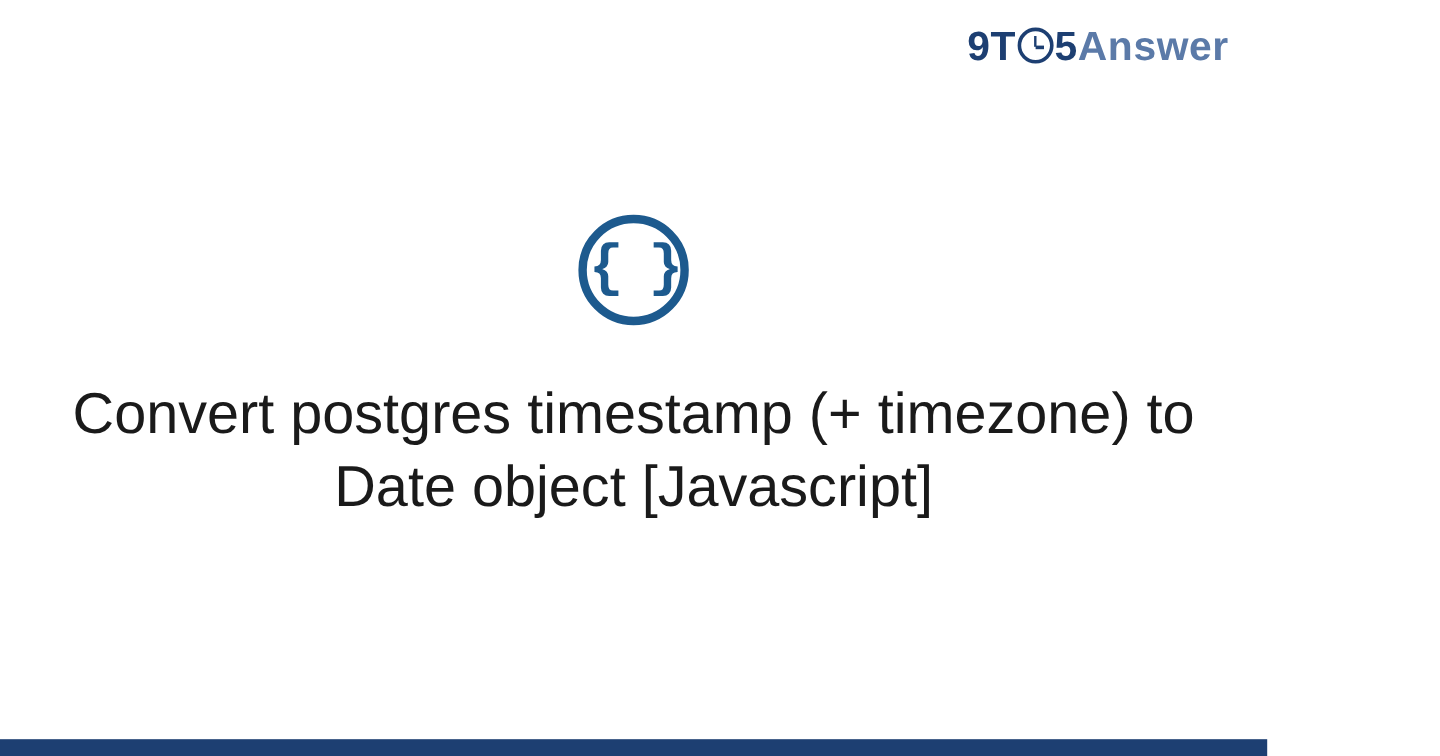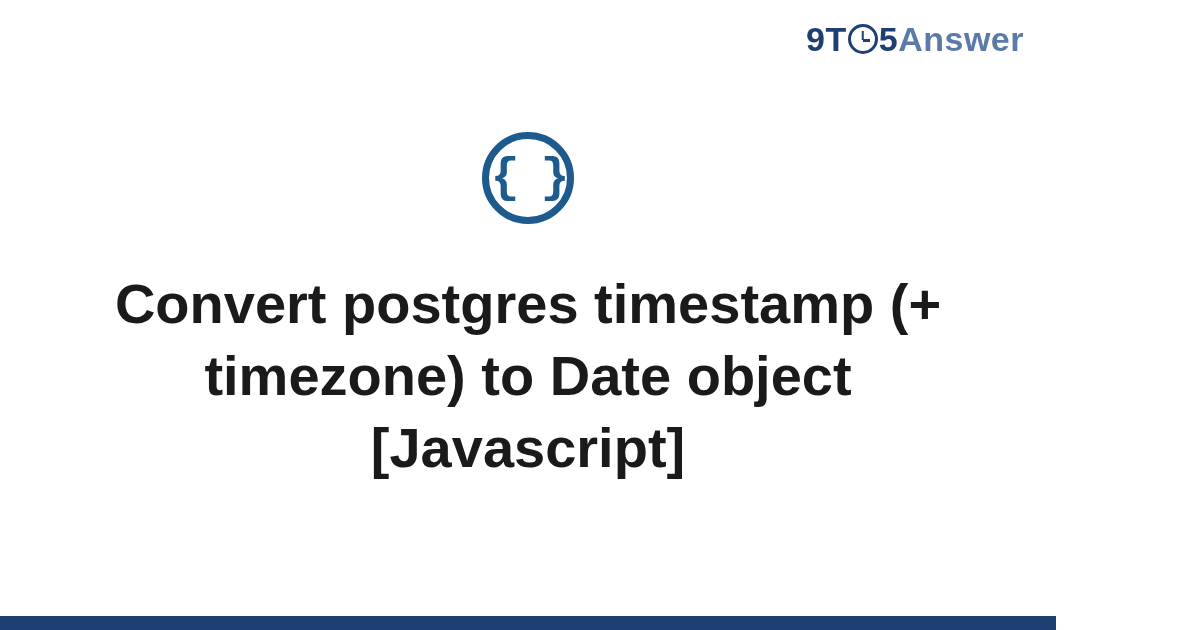--- a/index.html
+++ b/index.html
@@ -71,22 +71,22 @@
     align-items: center;
     justify-content: center;
     color: #1d5a8e;
     font-family: "Courier New", Courier, monospace;
     font-size: 48px;
     font-weight: 700;
     letter-spacing: -4px;
     line-height: 1;
   }
   .title {
-    font-size: 56px;
-    font-weight: 700;
+    font-size: 48px;
+    font-weight: 400;
     color: #1a1a1a;
     text-align: center;
     max-width: 960px;
     line-height: 1.28;
   }
   .footer-bar {
     position: absolute;
     left: 0;
     right: 0;
     bottom: 0;

